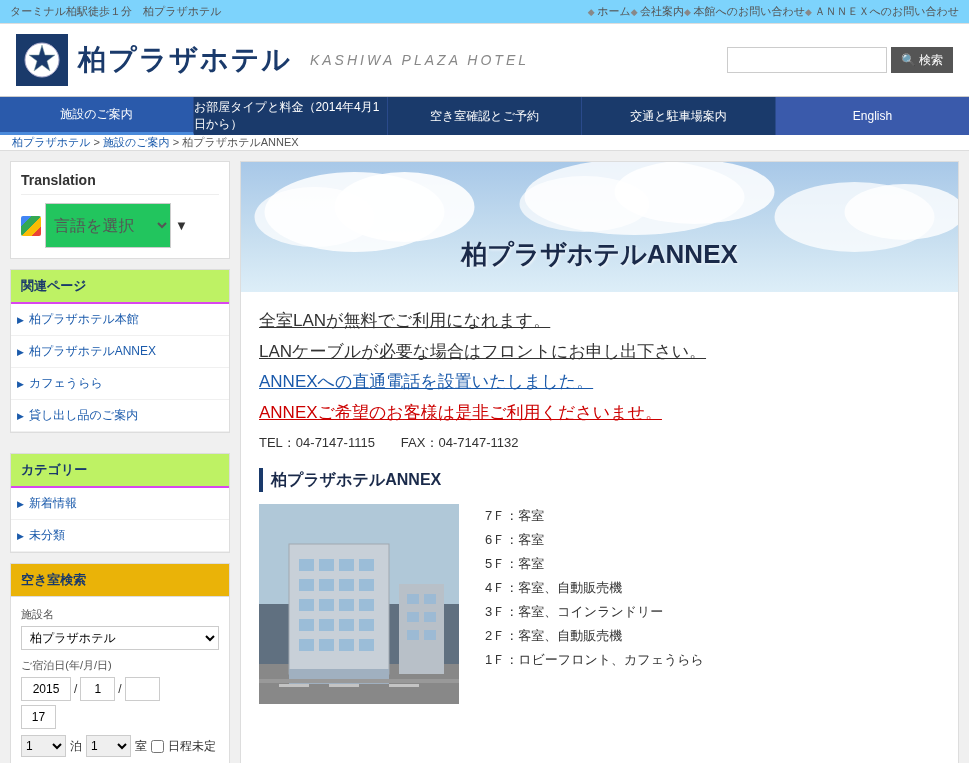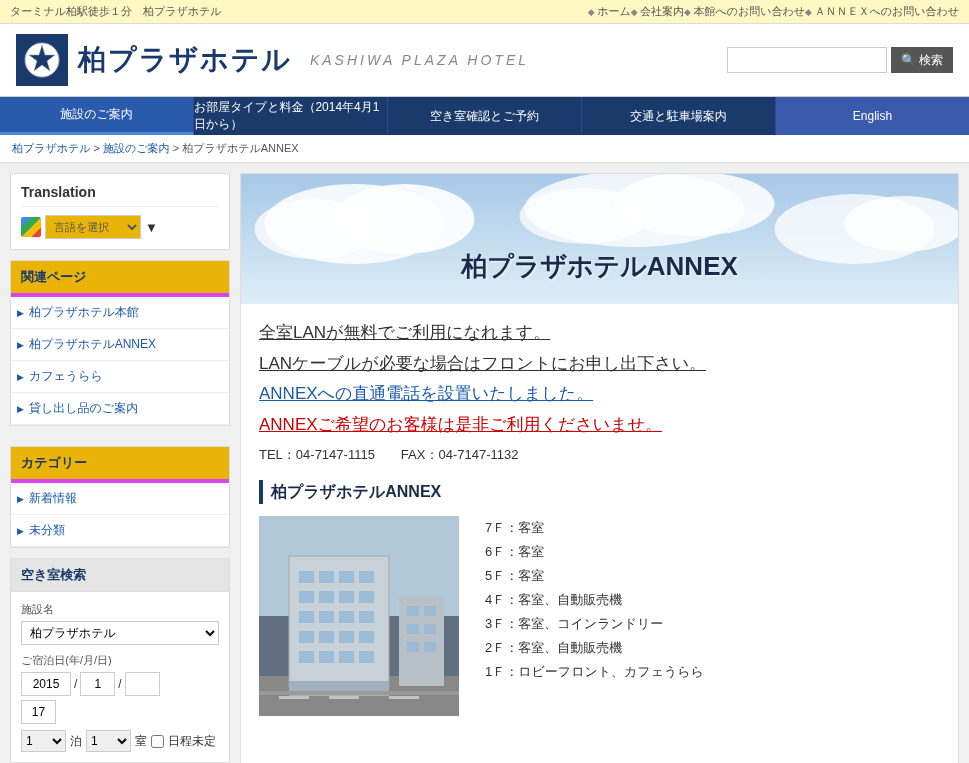--- a/index.html
+++ b/index.html
@@ -1,19 +1,19 @@
 <!DOCTYPE html>
 <html><head>
   <meta charset="utf-8">
   <style>
     * { margin: 0; padding: 0; box-sizing: border-box; }
     body { font-family: 'MS Gothic', 'Hiragino Kaku Gothic Pro', Meiryo, sans-serif; font-size: 13px; background: #f0f0f0; color: #333; width: 969px; }
 
     
-    #top-bar { background: #fef9c3; border-bottom: 1px solid #ddd; padding: 4px 10px; display: flex; justify-content: space-between; align-items: center; font-size: 11px; color: #555; }
+    #top-bar { background: #7dd3fc; border-bottom: 1px solid #ddd; padding: 4px 10px; display: flex; justify-content: space-between; align-items: center; font-size: 11px; color: #555; }
     #top-nav { display: flex; align-items: center; font-size: 11px; }
     #top-nav a { color: #555; text-decoration: none; }
     #top-nav a::before { content: '◆ '; font-size: 9px; color: #888; }
 
     
     #header { background: #fff; padding: 10px 16px; display: flex; align-items: center; justify-content: space-between; border-bottom: 1px solid #ccc; }
     #logo-area { display: flex; align-items: center; gap: 10px; }
     #logo-icon { width: 52px; height: 52px; background: #1a3a6b; display: flex; align-items: center; justify-content: center; }
     #logo-icon svg { width: 38px; height: 38px; }
     #logo-text-jp { font-size: 28px; font-weight: bold; color: #1a3a6b; letter-spacing: 2px; }
@@ -22,45 +22,45 @@
     #search-input { width: 160px; height: 26px; border: 1px solid #ccc; padding: 2px 6px; font-size: 12px; }
     #search-btn { background: #555; color: #fff; border: none; padding: 4px 10px; font-size: 12px; cursor: pointer; height: 26px; display: flex; align-items: center; gap: 3px; }
 
     
     #nav-bar { background: #1a3a6b; display: flex; height: 38px; }
     .nav-item { flex: 1; display: flex; align-items: center; justify-content: center; color: #fff; font-size: 12px; cursor: pointer; border-right: 1px solid #2a4a8b; text-decoration: none; }
     .nav-item:first-child { background: #2a5aab; border-bottom: 3px solid #4a8adb; }
     .nav-item:last-child { background: #3a5aab; border-right: none; }
 
     
-    #breadcrumb { background: #fff; padding: 6px 12px; font-size: 11px; color: #555; border-bottom: 1px solid #ddd; }
+    #breadcrumb { background: #fff; padding: 0 12px; font-size: 11px; color: #555; border-bottom: 1px solid #ddd; }
     #breadcrumb a { color: #1a5aab; text-decoration: none; }
 
     
     #main-layout { display: flex; background: #f0f0f0; padding: 10px; gap: 10px; min-height: 600px; }
 
     
     #sidebar { width: 220px; flex-shrink: 0; display: flex; flex-direction: column; gap: 10px; }
 
     
     #translation-box { background: #fff; border: 1px solid #ddd; padding: 10px; }
     #translation-title { font-size: 14px; font-weight: bold; color: #333; margin-bottom: 8px; border-bottom: 1px solid #eee; padding-bottom: 6px; }
     #lang-select-row { display: flex; align-items: center; gap: 4px; }
     #google-icon { width: 20px; height: 20px; background: linear-gradient(135deg, #4285F4 25%, #34A853 25% 50%, #FBBC05 50% 75%, #EA4335 75%); border-radius: 2px; flex-shrink: 0; }
-    #lang-select { font-size: 11px; padding: 4px 4px; border: 1px solid #ccc; background: #eab308; color: #555; }
+    #lang-select { font-size: 16px; padding: 12px 4px; border: 1px solid #ccc; background: #22c55e; color: #555; }
 
     
     .sidebar-section { background: #fff; border: 1px solid #ddd; }
-    .sidebar-section-title { background: #eab308; color: #1a3a6b; font-size: 13px; font-weight: bold; padding: 7px 10px; border-bottom: 4px solid #d946ef; }
+    .sidebar-section-title { background: #bef264; color: #1a3a6b; font-size: 13px; font-weight: bold; padding: 7px 10px; border-bottom: 2px solid #d946ef; }
     .sidebar-link { display: block; padding: 7px 10px 7px 18px; font-size: 12px; color: #1a5aab; text-decoration: none; border-bottom: 1px solid #f0f0f0; position: relative; }
     .sidebar-link::before { content: '▶'; font-size: 9px; color: #1a5aab; position: absolute; left: 6px; top: 50%; transform: translateY(-50%); }
 
     
     .sidebar-search { background: #fff; border: 1px solid #ddd; padding: 10px; }
-    .sidebar-search-title { background: #e5e5e5; color: #1a3a6b; font-size: 13px; font-weight: bold; padding: 7px 10px; margin: -10px -10px 10px -10px; border-bottom: 1px solid #ddd; }
+    .sidebar-search-title { background: #eab308; color: #1a3a6b; font-size: 13px; font-weight: bold; padding: 7px 10px; margin: -10px -10px 10px -10px; border-bottom: 1px solid #ddd; }
     .search-field-label { font-size: 11px; color: #555; margin-bottom: 4px; margin-top: 8px; }
     .search-select { width: 100%; height: 24px; border: 1px solid #ccc; padding: 2px 4px; font-size: 12px; background: #fff; }
     .date-row { display: flex; align-items: center; gap: 3px; }
     .date-input { width: 50px; height: 24px; border: 1px solid #ccc; padding: 2px 4px; font-size: 12px; text-align: center; }
     .date-sep { font-size: 12px; }
     .date-input-sm { width: 35px; height: 24px; border: 1px solid #ccc; padding: 2px 2px; font-size: 12px; text-align: center; }
     .nights-row { display: flex; align-items: center; gap: 4px; margin-top: 6px; font-size: 12px; }
     .nights-select { width: 45px; height: 22px; border: 1px solid #ccc; font-size: 12px; }
 
     

